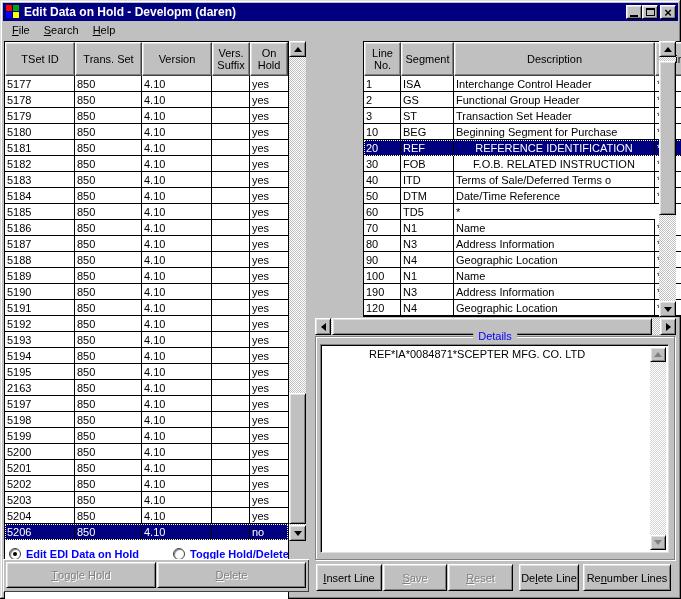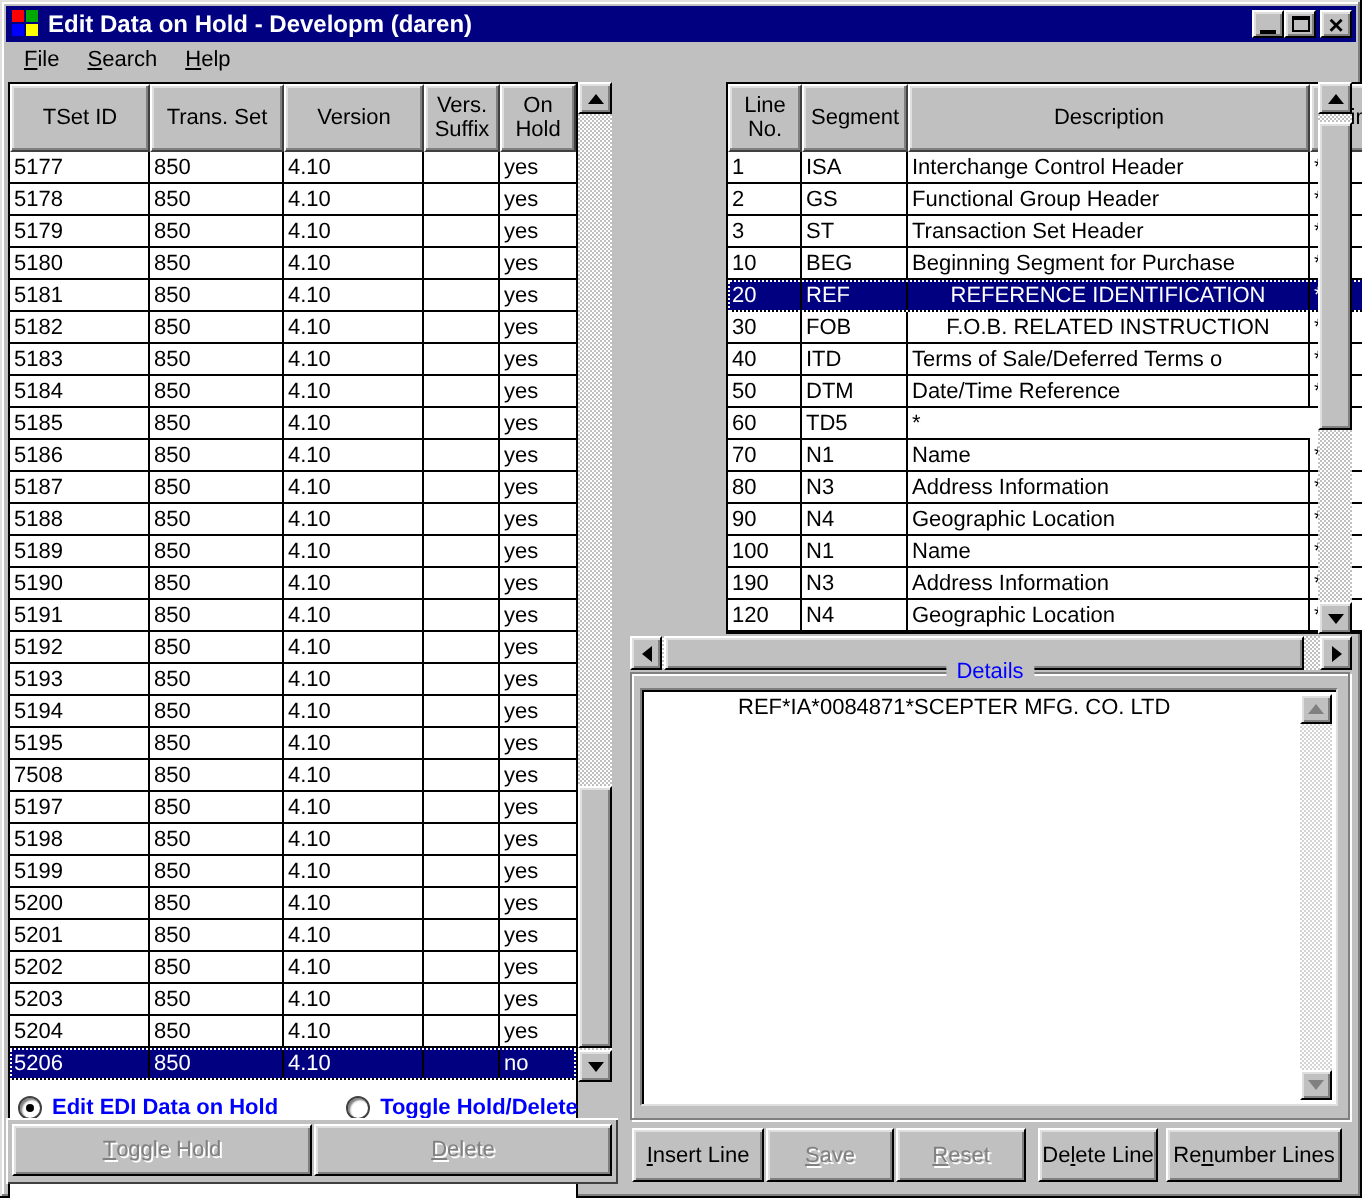--- a/index.html
+++ b/index.html
@@ -284,21 +284,21 @@
           <div class="cell">yes</div>
         </div>
         <div class="grid-row">
           <div class="cell">5195</div>
           <div class="cell">850</div>
           <div class="cell">4.10</div>
           <div class="cell"></div>
           <div class="cell">yes</div>
         </div>
         <div class="grid-row">
-          <div class="cell">7508</div>
+          <div class="cell">2163</div>
           <div class="cell">850</div>
           <div class="cell">4.10</div>
           <div class="cell"></div>
           <div class="cell">yes</div>
         </div>
         <div class="grid-row">
           <div class="cell">5197</div>
           <div class="cell">850</div>
           <div class="cell">4.10</div>
           <div class="cell"></div>

